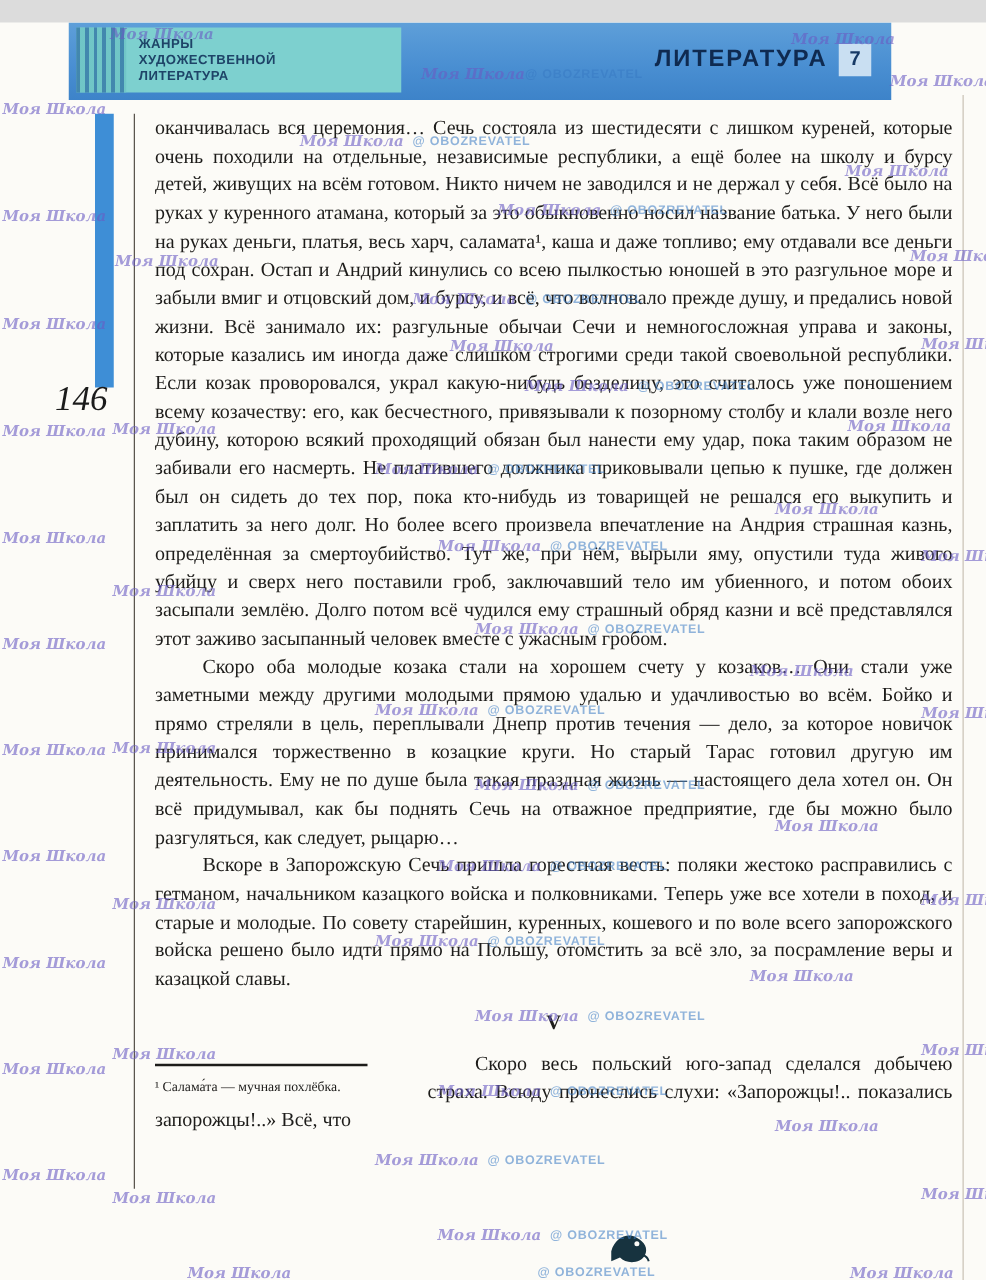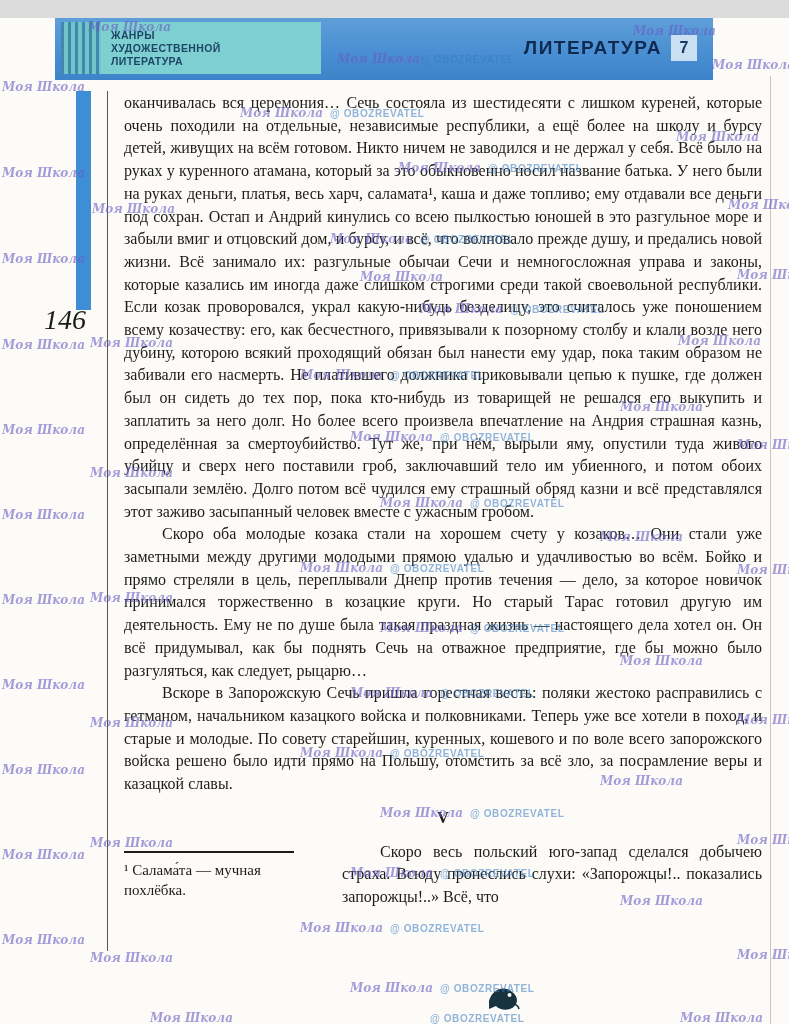--- a/index.html
+++ b/index.html
@@ -57,21 +57,21 @@
     font-size:16px; line-height:22.7px; text-align:justify;
   }
   .para { margin:0; text-indent:38px; }
   .no-indent { text-indent:0; }
   .section-heading {
     margin:11px 0; text-align:center;
     font-size:16.5px; font-weight:bold; color:#1d1c1a;
   }
   .footnote { float:left; width:202px; margin:10px 16px 0 0; }
   .footnote-rule { width:170px; height:2px; background:#1d1c1a; margin-bottom:7px; }
-  .footnote-text { margin:0; font-size:15px; line-height:20px; text-align:left; text-indent:0; }
+  .footnote-text { margin:0; font-size:11px; line-height:20px; text-align:left; text-indent:0; }
 
   
   .logo { position:absolute; left:486px; top:966px; }
 
   
   .watermark-layer { position:absolute; inset:0; z-index:6; pointer-events:none; }
   .wm { position:absolute; white-space:nowrap; }
   .wm-school {
     font-family:"DejaVu Serif", serif; font-style:italic; font-weight:bold;
     font-size:12px; opacity:.6;

